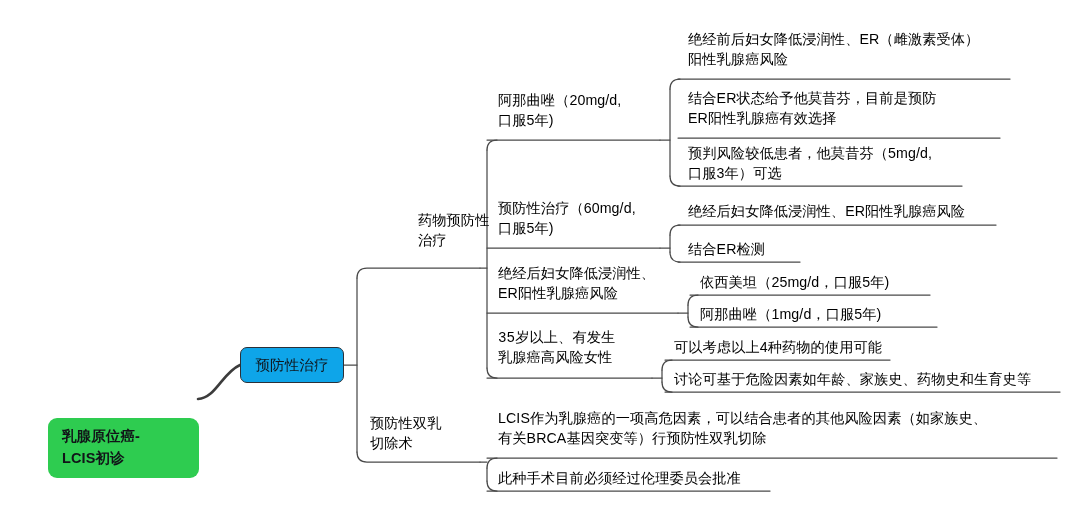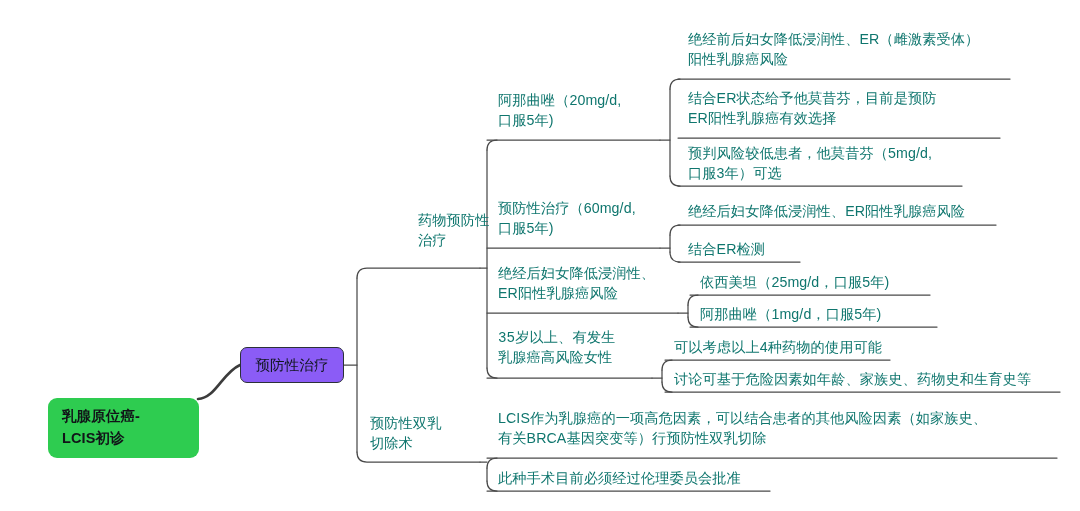--- a/index.html
+++ b/index.html
@@ -19,40 +19,40 @@
   #wires {
     position: absolute;
     left: 0; top: 0;
     width: 1080px;
     height: 511px;
     pointer-events: none;
   }
   .node {
     position: absolute;
     box-sizing: border-box;
-    color: #0f766e;
+    color: #000000;
     line-height: 1.38;
     white-space: pre-line;
     letter-spacing: 0.1px;
   }
   
   .node.root {
     background: #2ECC50;
     border-radius: 9px;
     color: #111418;
     font-weight: bold;
     font-size: 14.5px;
     padding: 10px 14px;
     display: flex;
     align-items: center;
     line-height: 1.5;
   }
   
   .node.lvl1 {
-    background: #8b5cf6;
+    background: #0ea5e9;
     border: 1.6px solid #2b3038;
     border-radius: 7px;
     color: #10161d;
     font-size: 14.5px;
     padding: 6px 12px;
     display: flex;
     align-items: center;
     justify-content: center;
   }
   
@@ -126,21 +126,21 @@
       <path d="M 662 370 L 662 382"></path>
       <path d="M 662 382 Q 662 392 672 392"></path>
 
       <path d="M 480 462 L 487 462"></path>
       <path d="M 487 468 Q 487 458 497 458"></path>
       <path d="M 487 468 L 487 481"></path>
       <path d="M 487 481 Q 487 491 497 491"></path>
     </g>
   </svg>
 
-  <div class="node root" style="left:48px; top:398px; width:151px; height:60px;">
+  <div class="node root" style="left:48px; top:418px; width:151px; height:60px;">
     <span class="txt">乳腺原位癌-
 LCIS初诊</span>
   </div>
 
   <div class="node lvl1" style="left:240px; top:347px; width:104px; height:36px;">
     <span class="txt">预防性治疗</span>
   </div>
 
   <div class="node plain" style="left:366px; top:209px; width:115px; height:44px;margin-left:48px;">
     <span class="txt">药物预防性

